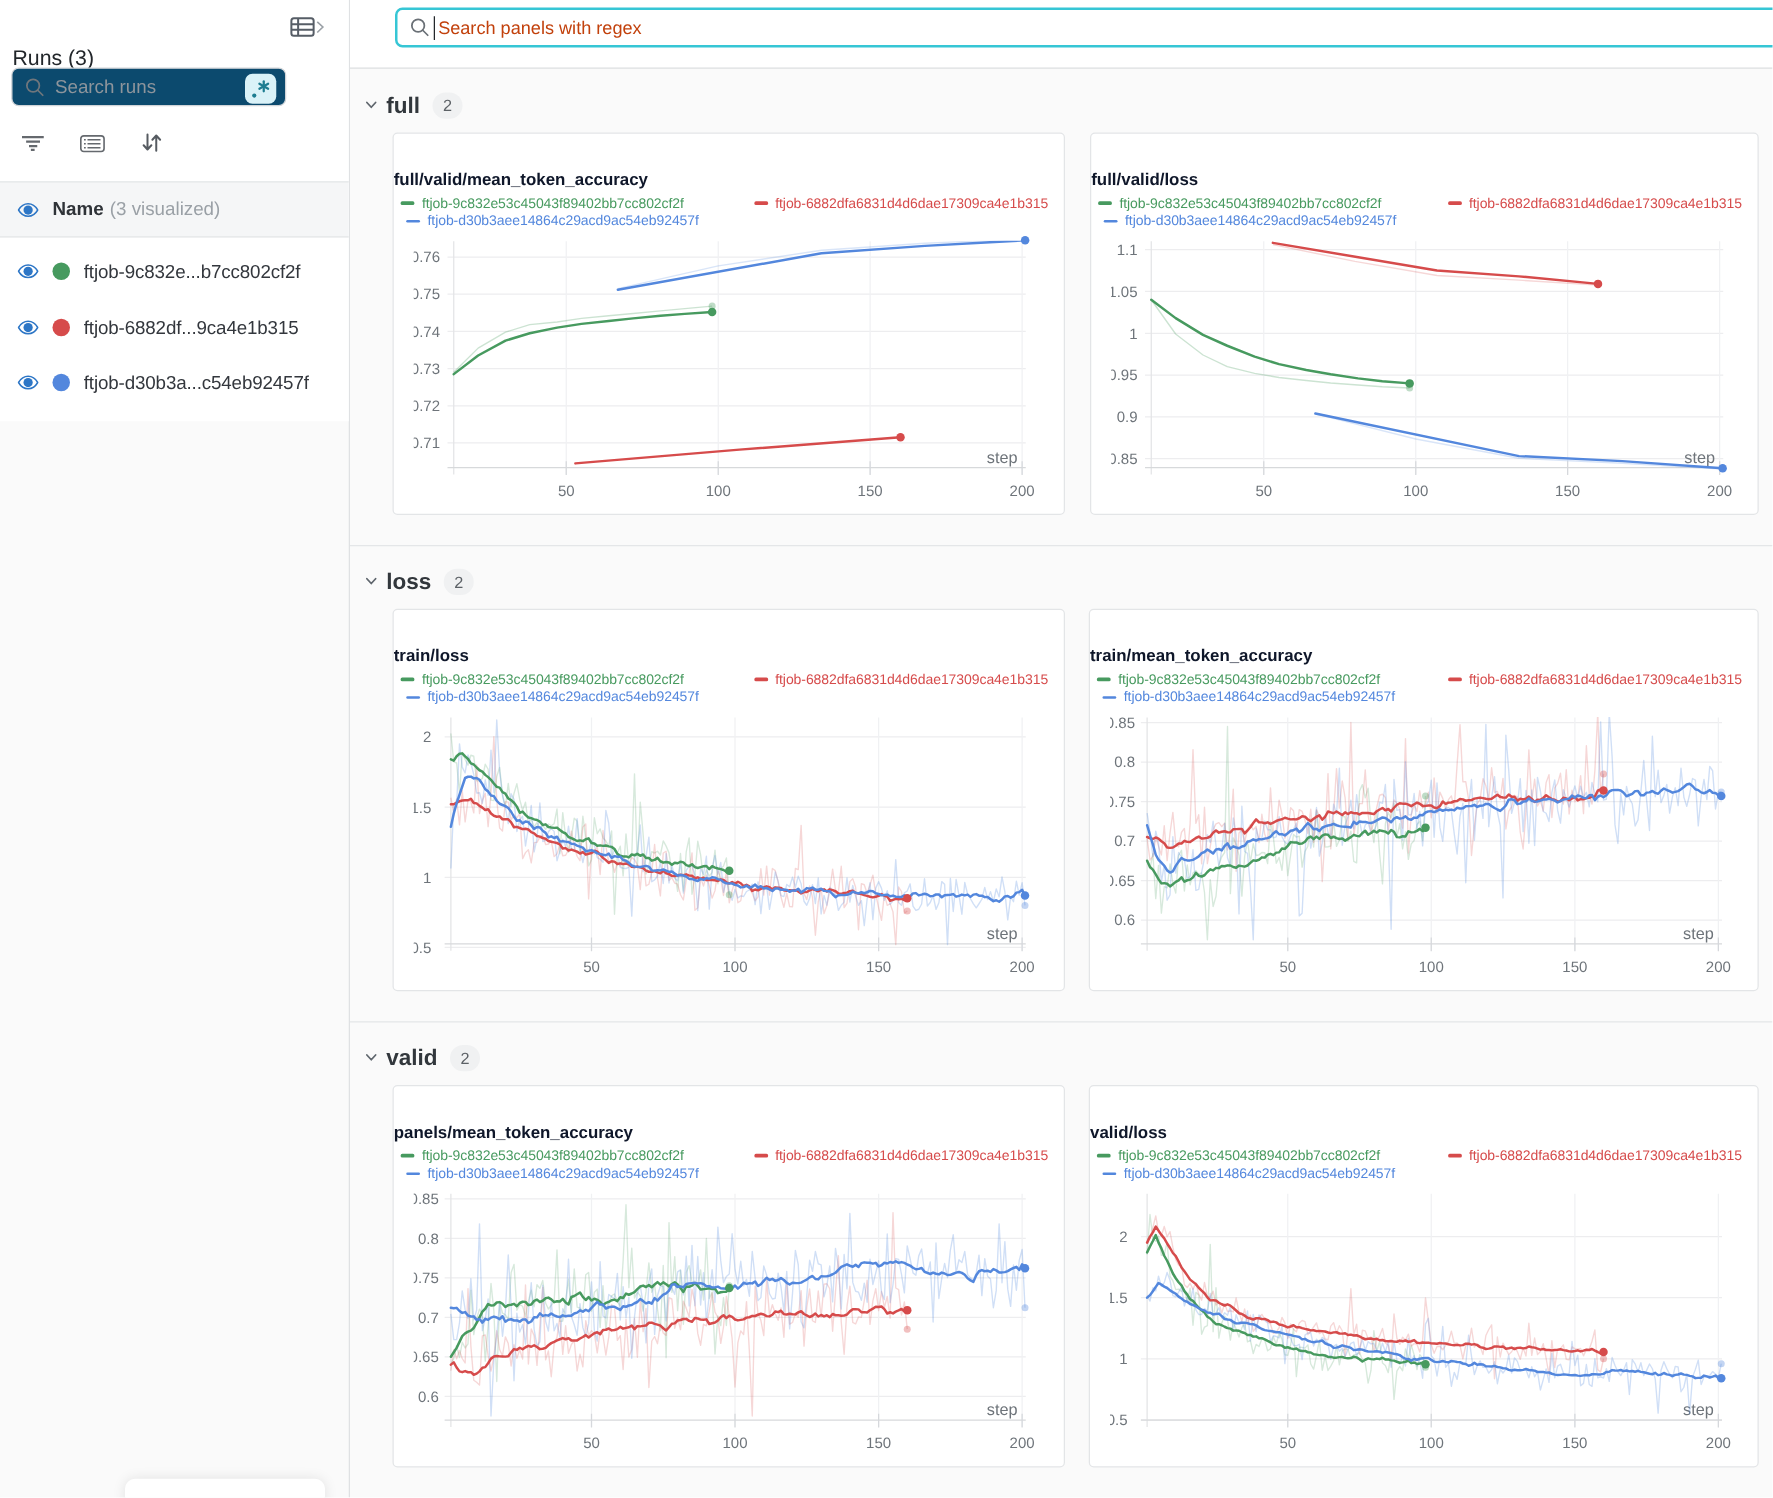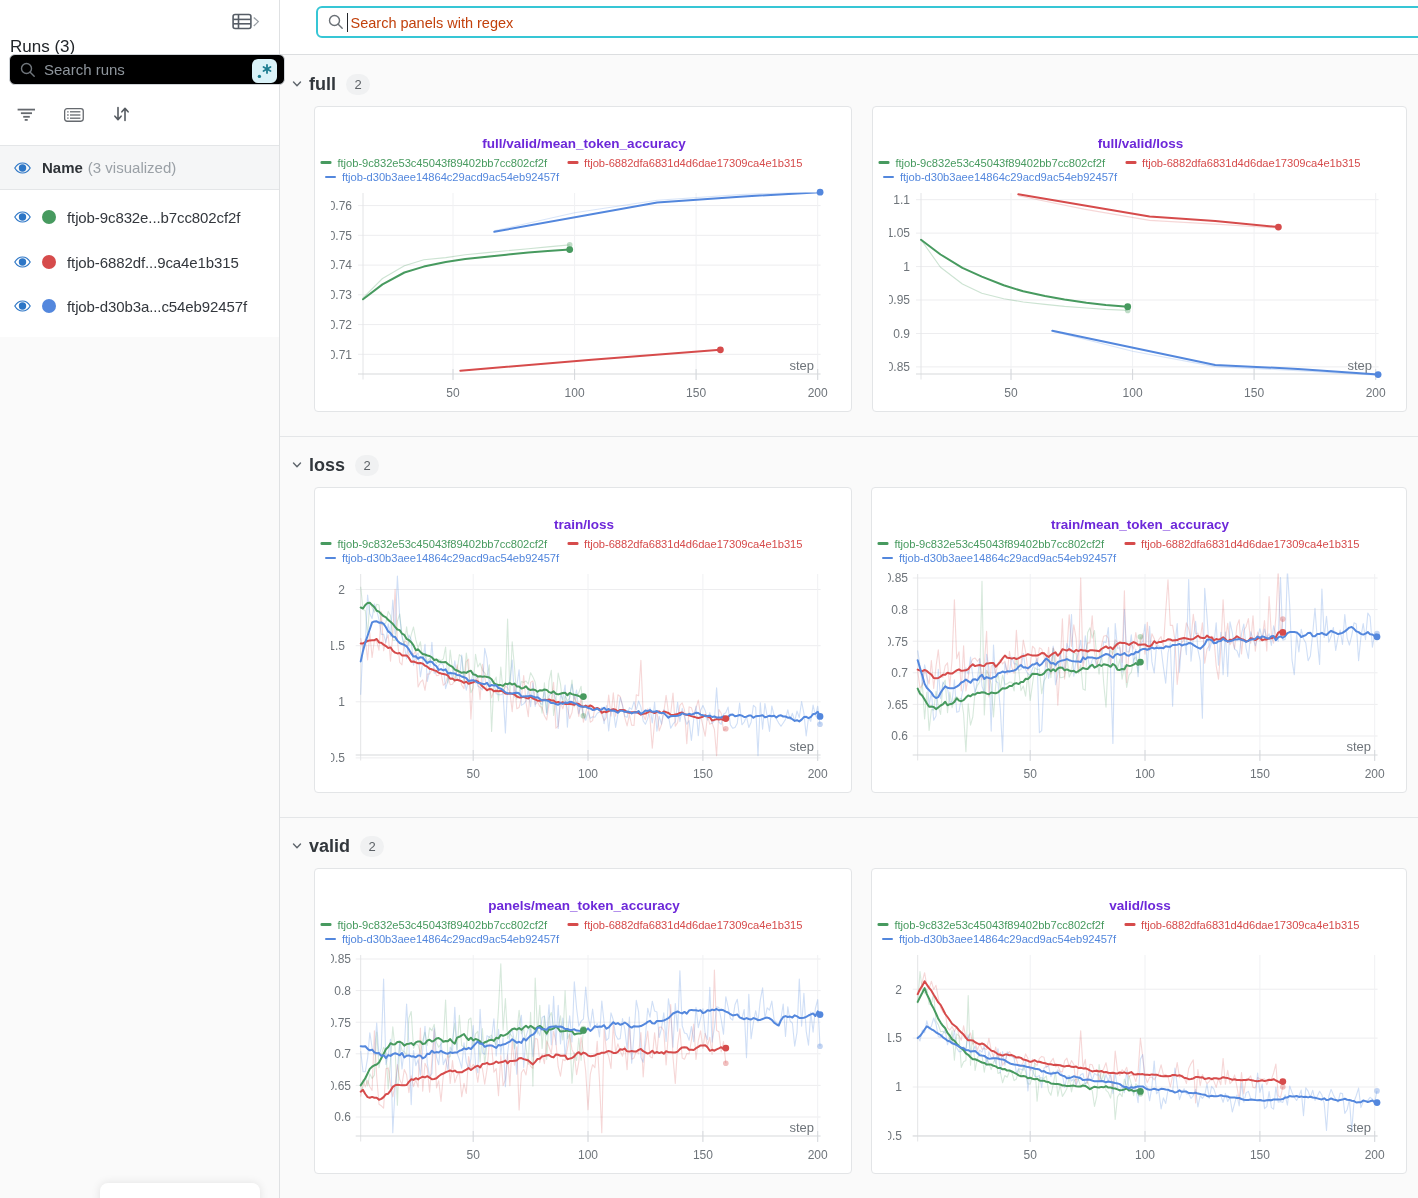--- a/index.html
+++ b/index.html
@@ -5,29 +5,29 @@
 html,body { width:1418px; height:1198px; font-family:"Liberation Sans",sans-serif; background:#fff; overflow:hidden; position:relative; }
 #page { position:absolute; inset:0; width:1418px; height:1198px; }
 .topbar { position:absolute; left:280px; top:0; width:1138px; height:55px; background:#fff; border-bottom:1px solid #dcdee0; z-index:3; }
 .searchpanels { position:absolute; left:36px; top:6px; width:1110px; height:32px; border:2px solid #36c6d5; border-radius:6px; background:#fff; }
 .main { position:absolute; left:280px; top:55px; width:1138px; height:1143px; background:#fafafa; }
 .divider { position:absolute; left:280px; width:1138px; height:1px; background:#e4e6e8; }
 .sechead { position:absolute; left:291px; height:24px; display:flex; align-items:center; }
 .sectitle { font-size:18px; font-weight:bold; color:#32373c; margin-left:2px; }
 .secbadge { margin-left:10px; background:#f0f1f2; border-radius:11px; min-width:24px; height:21px; line-height:21px; text-align:center; font-size:13px; color:#5c6166; padding:0 6px; }
 .panel { position:absolute; background:#fff; border:1px solid #e3e5e7; border-radius:4px; overflow:hidden; }
-.ptitle { position:absolute; top:29px; left:0; text-align:center; font-size:13.5px; font-weight:bold; color:#6d28d9; }
-.plegend { position:absolute; left:0; height:14px; display:flex; justify-content:flex-start; align-items:center; font-size:11.2px; }
+.ptitle { position:absolute; top:29px; left:0; text-align:left; font-size:13.5px; font-weight:bold; color:#0f172a; }
+.plegend { position:absolute; left:0; height:14px; display:flex; justify-content:space-between; align-items:center; font-size:11.2px; }
 .plegend .li { display:flex; align-items:center; margin:0 10px; white-space:nowrap; }
 .plegend .li i { display:inline-block; width:11px; height:2.6px; border-radius:1.3px; margin-right:6px; }
 .plegend .li em { font-style:normal; letter-spacing:-0.05px; }
 .sidebar { position:absolute; left:0; top:0; width:280px; height:1198px; background:#fafafa; border-right:1px solid #dfe1e3; z-index:4; }
 .sidetop { position:absolute; left:0; top:0; width:279px; height:337px; background:#fff; }
 .runs-title { position:absolute; left:10px; top:11px; font-size:17px; color:#22262a;margin-top:26px; }
-.searchruns { position:absolute; left:9px; top:54px; width:276px; height:31px; border:1px solid #d0d4d8; border-radius:6px; background:#000000; }
+.searchruns { position:absolute; left:9px; top:54px; width:220px; height:31px; border:1px solid #d0d4d8; border-radius:6px; background:#0c4a6e; }
 .sr-text { position:absolute; left:34px; top:6px; font-size:15px; color:#8e959c; }
 .regex-chip { position:absolute; right:7.5px; top:4px; width:25px; height:24px; background:#daf2f8; border-radius:6px; }
 .namerow { position:absolute; left:0; top:145px; width:279px; height:45px; background:#f5f6f7; border-top:1px solid #e4e6e8; border-bottom:1px solid #e4e6e8; display:flex; align-items:center; padding-left:14px; }
 .namerow b { font-size:15px; color:#2f3338; margin-left:11px; font-weight:bold; }
 .namerow span { font-size:15px; color:#9aa0a6; margin-left:5px; }
 .runrow { position:absolute; left:14px; height:22px; display:flex; align-items:center; }
 .runrow .dot { display:inline-block; width:14px; height:14px; border-radius:50%; margin-left:11px; }
 .runrow .rname { font-size:15px; color:#33373d; margin-left:11px; letter-spacing:-0.1px; }
 .tooltipbox { position:absolute; left:100px; top:1183px; width:160px; height:25px; background:#fff; border-radius:8px 8px 0 0; box-shadow:0 0 10px rgba(0,0,0,0.10); }
 .caret { position:absolute; left:28.5px; top:5px; width:1.5px; height:19px; background:#23272b; }

